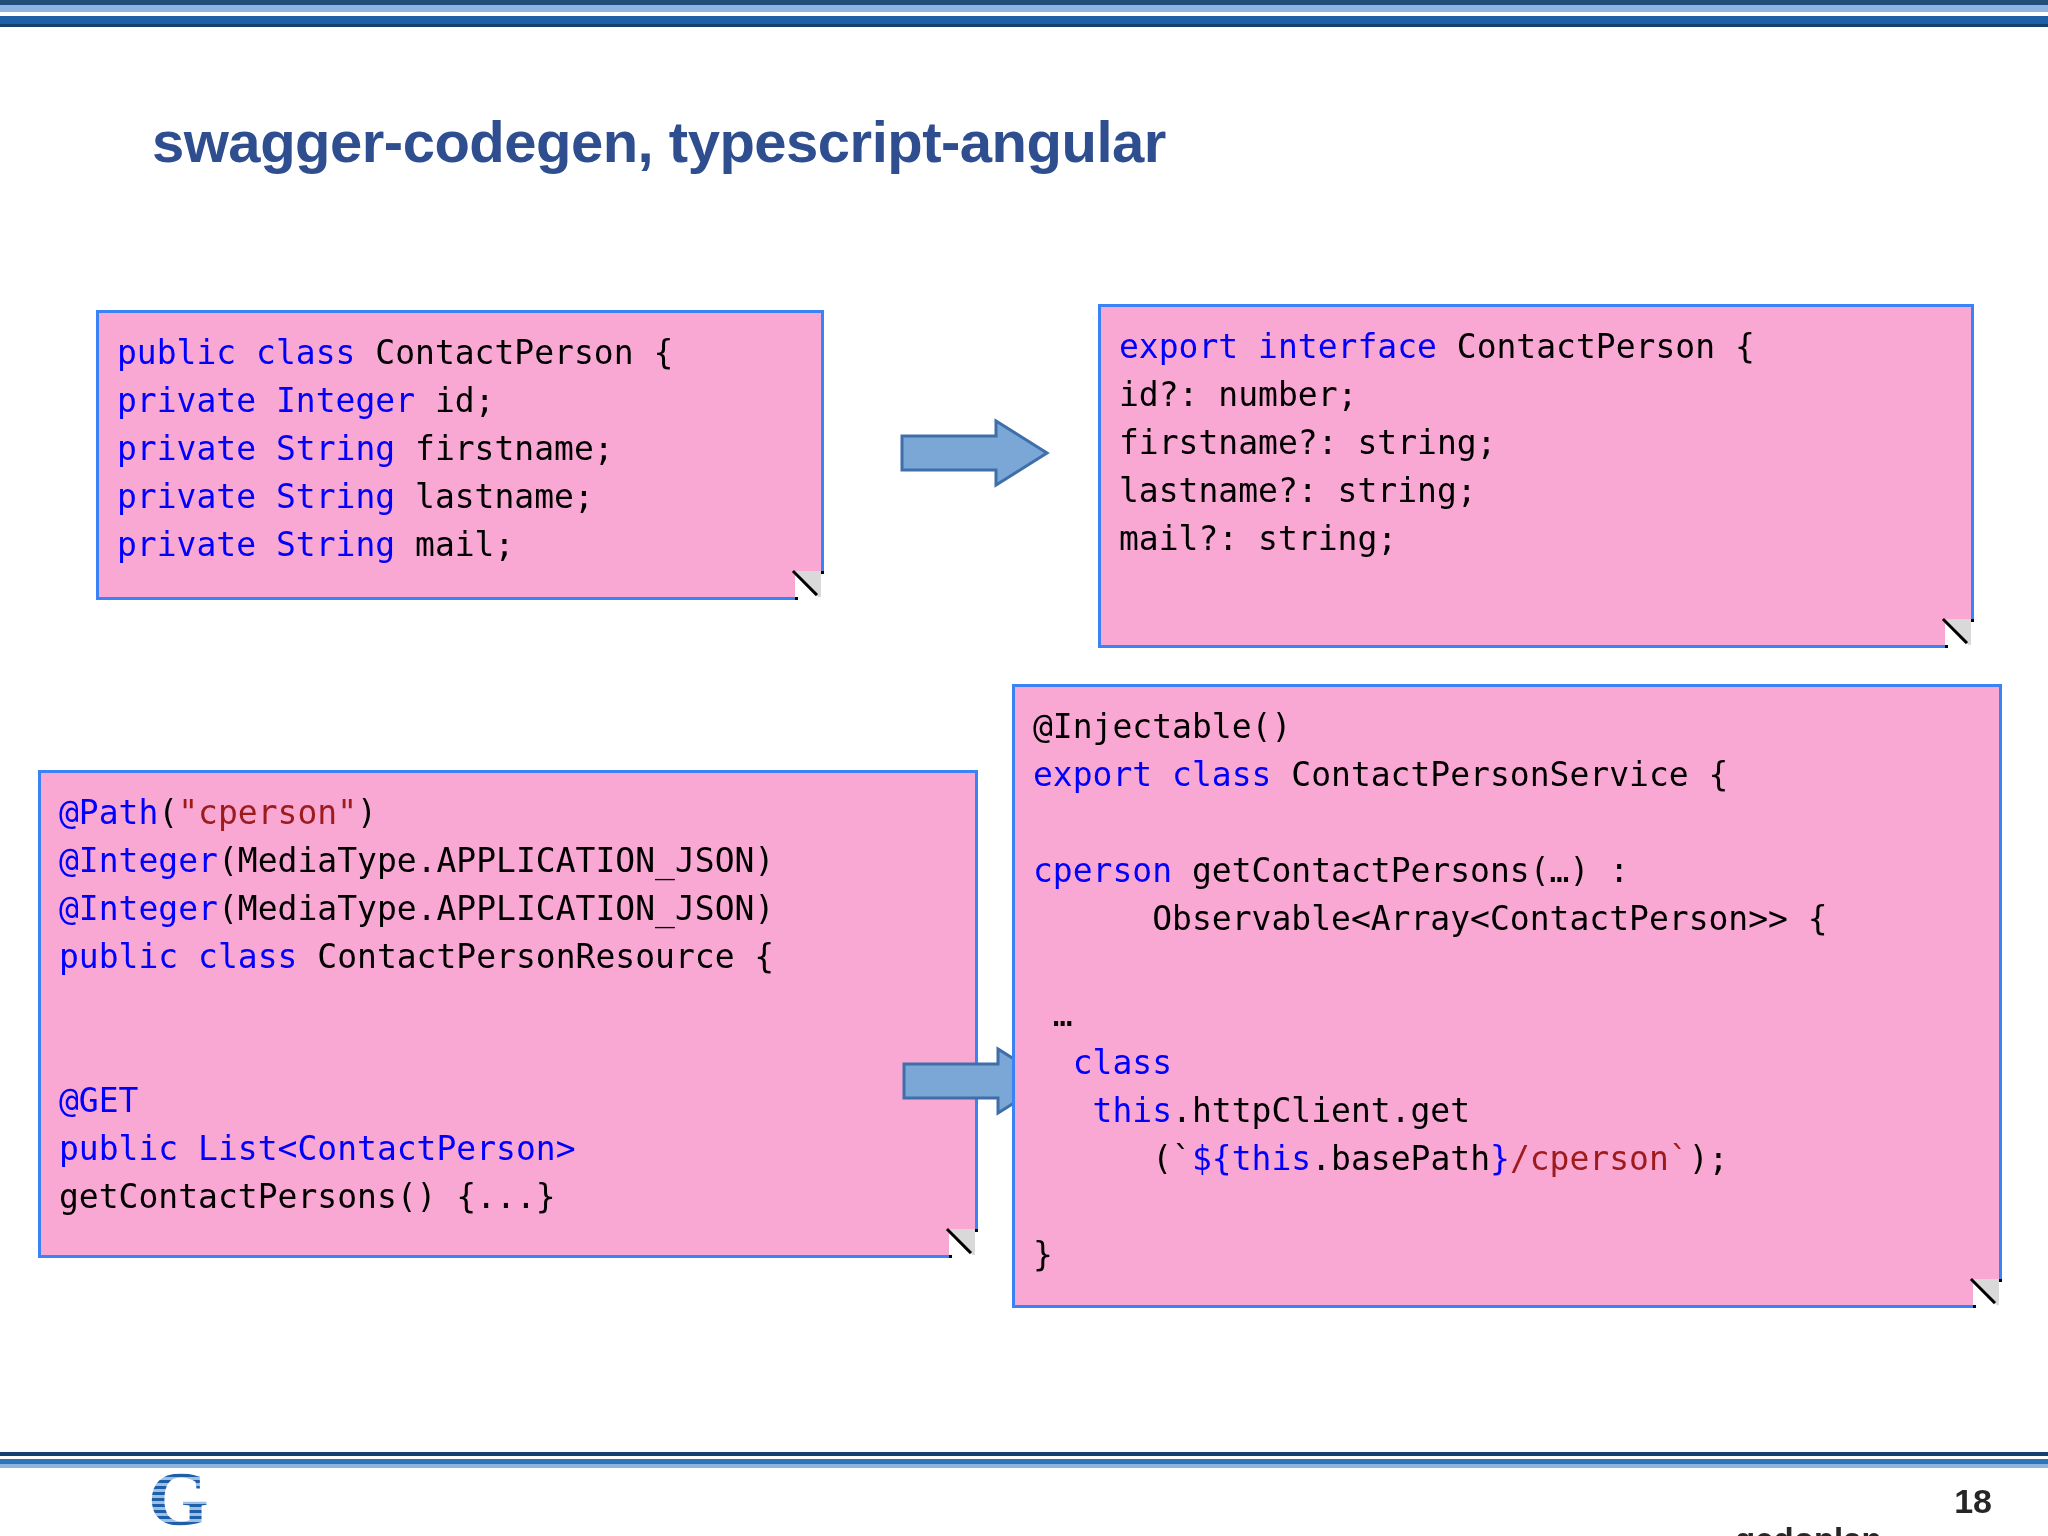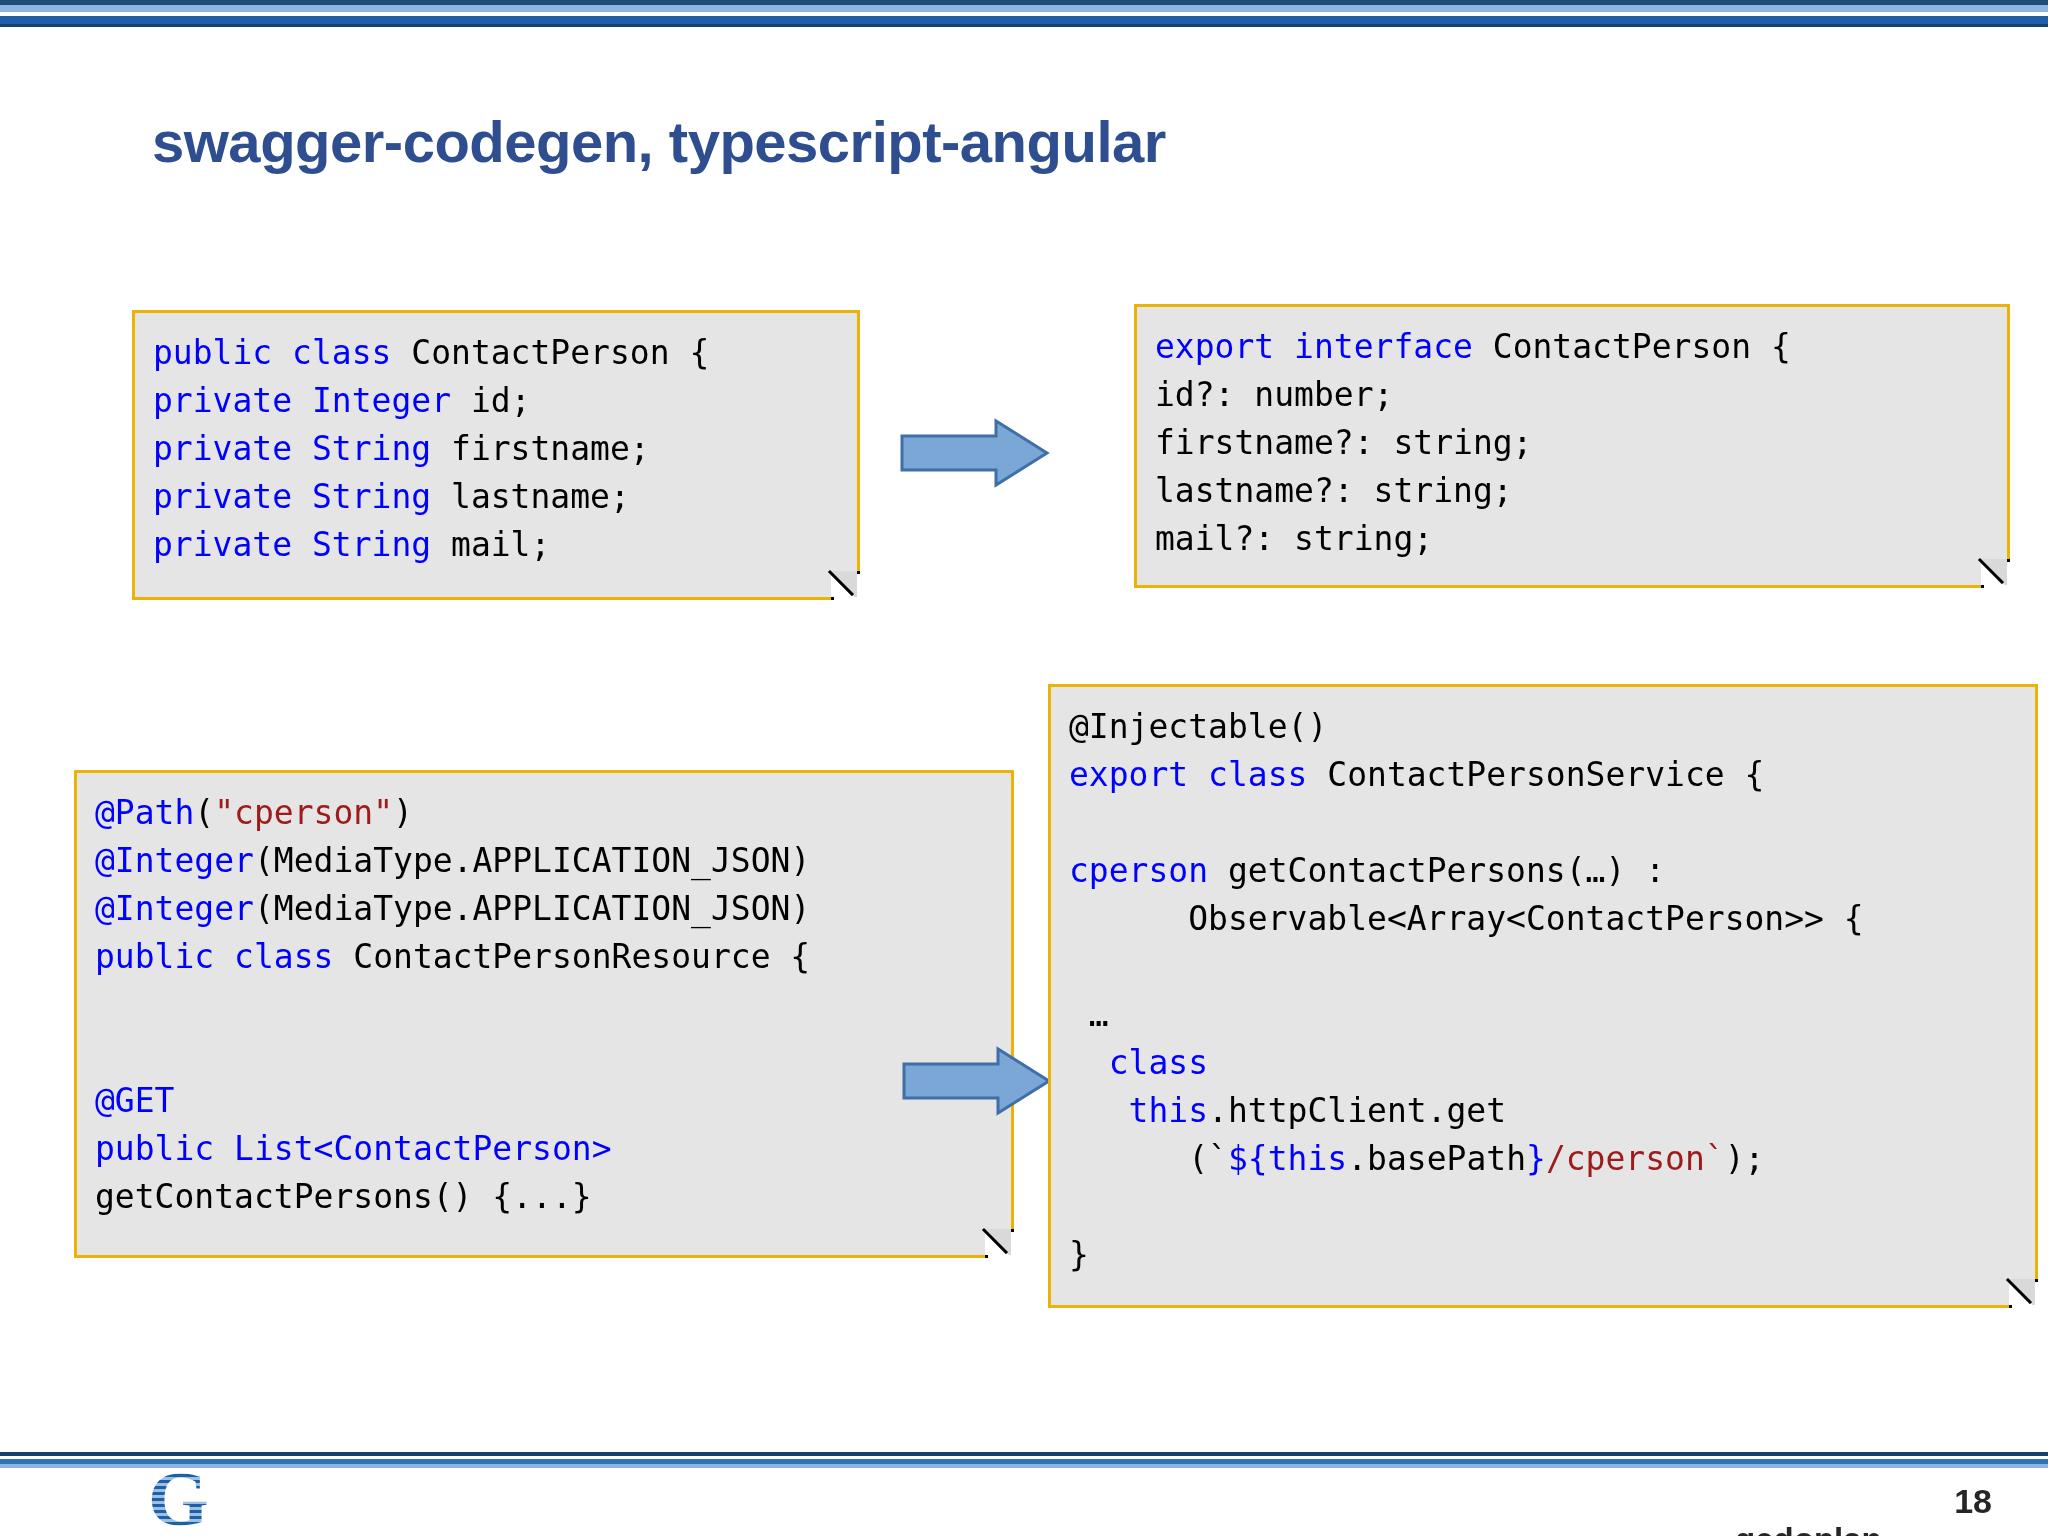--- a/index.html
+++ b/index.html
@@ -36,24 +36,23 @@
     font-size: 58px;
     font-weight: bold;
     color: #2e4e8f;
     letter-spacing: -0.5px;
     white-space: nowrap;
   }
 
   
   .codebox {
     position: absolute;
-    background: #e5e5e5;
+    background: #f9a8d4;
     box-sizing: border-box;
-    border: 3px solid #eab308;
-    margin-left: 36px;
+    border: 3px solid #3b82f6;
   }
   .codebox .inner {
     position: absolute;
     left: 0; top: 0;
     padding: 16px 18px;
     white-space: pre;
     font-family: "DejaVu Sans Mono", monospace;
     color: #000000;
   }
   
@@ -86,21 +85,21 @@
   }
 
   .kw  { color: #0000ff; }
   .str { color: #9e1b1b; }
   .blk { color: #000000; }
 
   
   #box-java      { left: 96px;  top: 310px;  width: 728px;  height: 290px; }
   #box-java .inner      { font-size: 33px; line-height: 48px; }
 
-  #box-ts        { left: 1098px; top: 304px; width: 876px;  height: 284px; }
+  #box-ts        { left: 1098px; top: 304px; width: 876px;  height: 344px; }
   #box-ts .inner        { font-size: 33px; line-height: 48px; }
 
   #box-jaxrs     { left: 38px;  top: 770px;  width: 940px;  height: 488px; }
   #box-jaxrs .inner     { font-size: 33px; line-height: 48px; }
 
   #box-service   { left: 1012px; top: 684px; width: 990px;  height: 624px; }
   #box-service .inner   { font-size: 33px; line-height: 48px; }
 
   
   .arrow {

